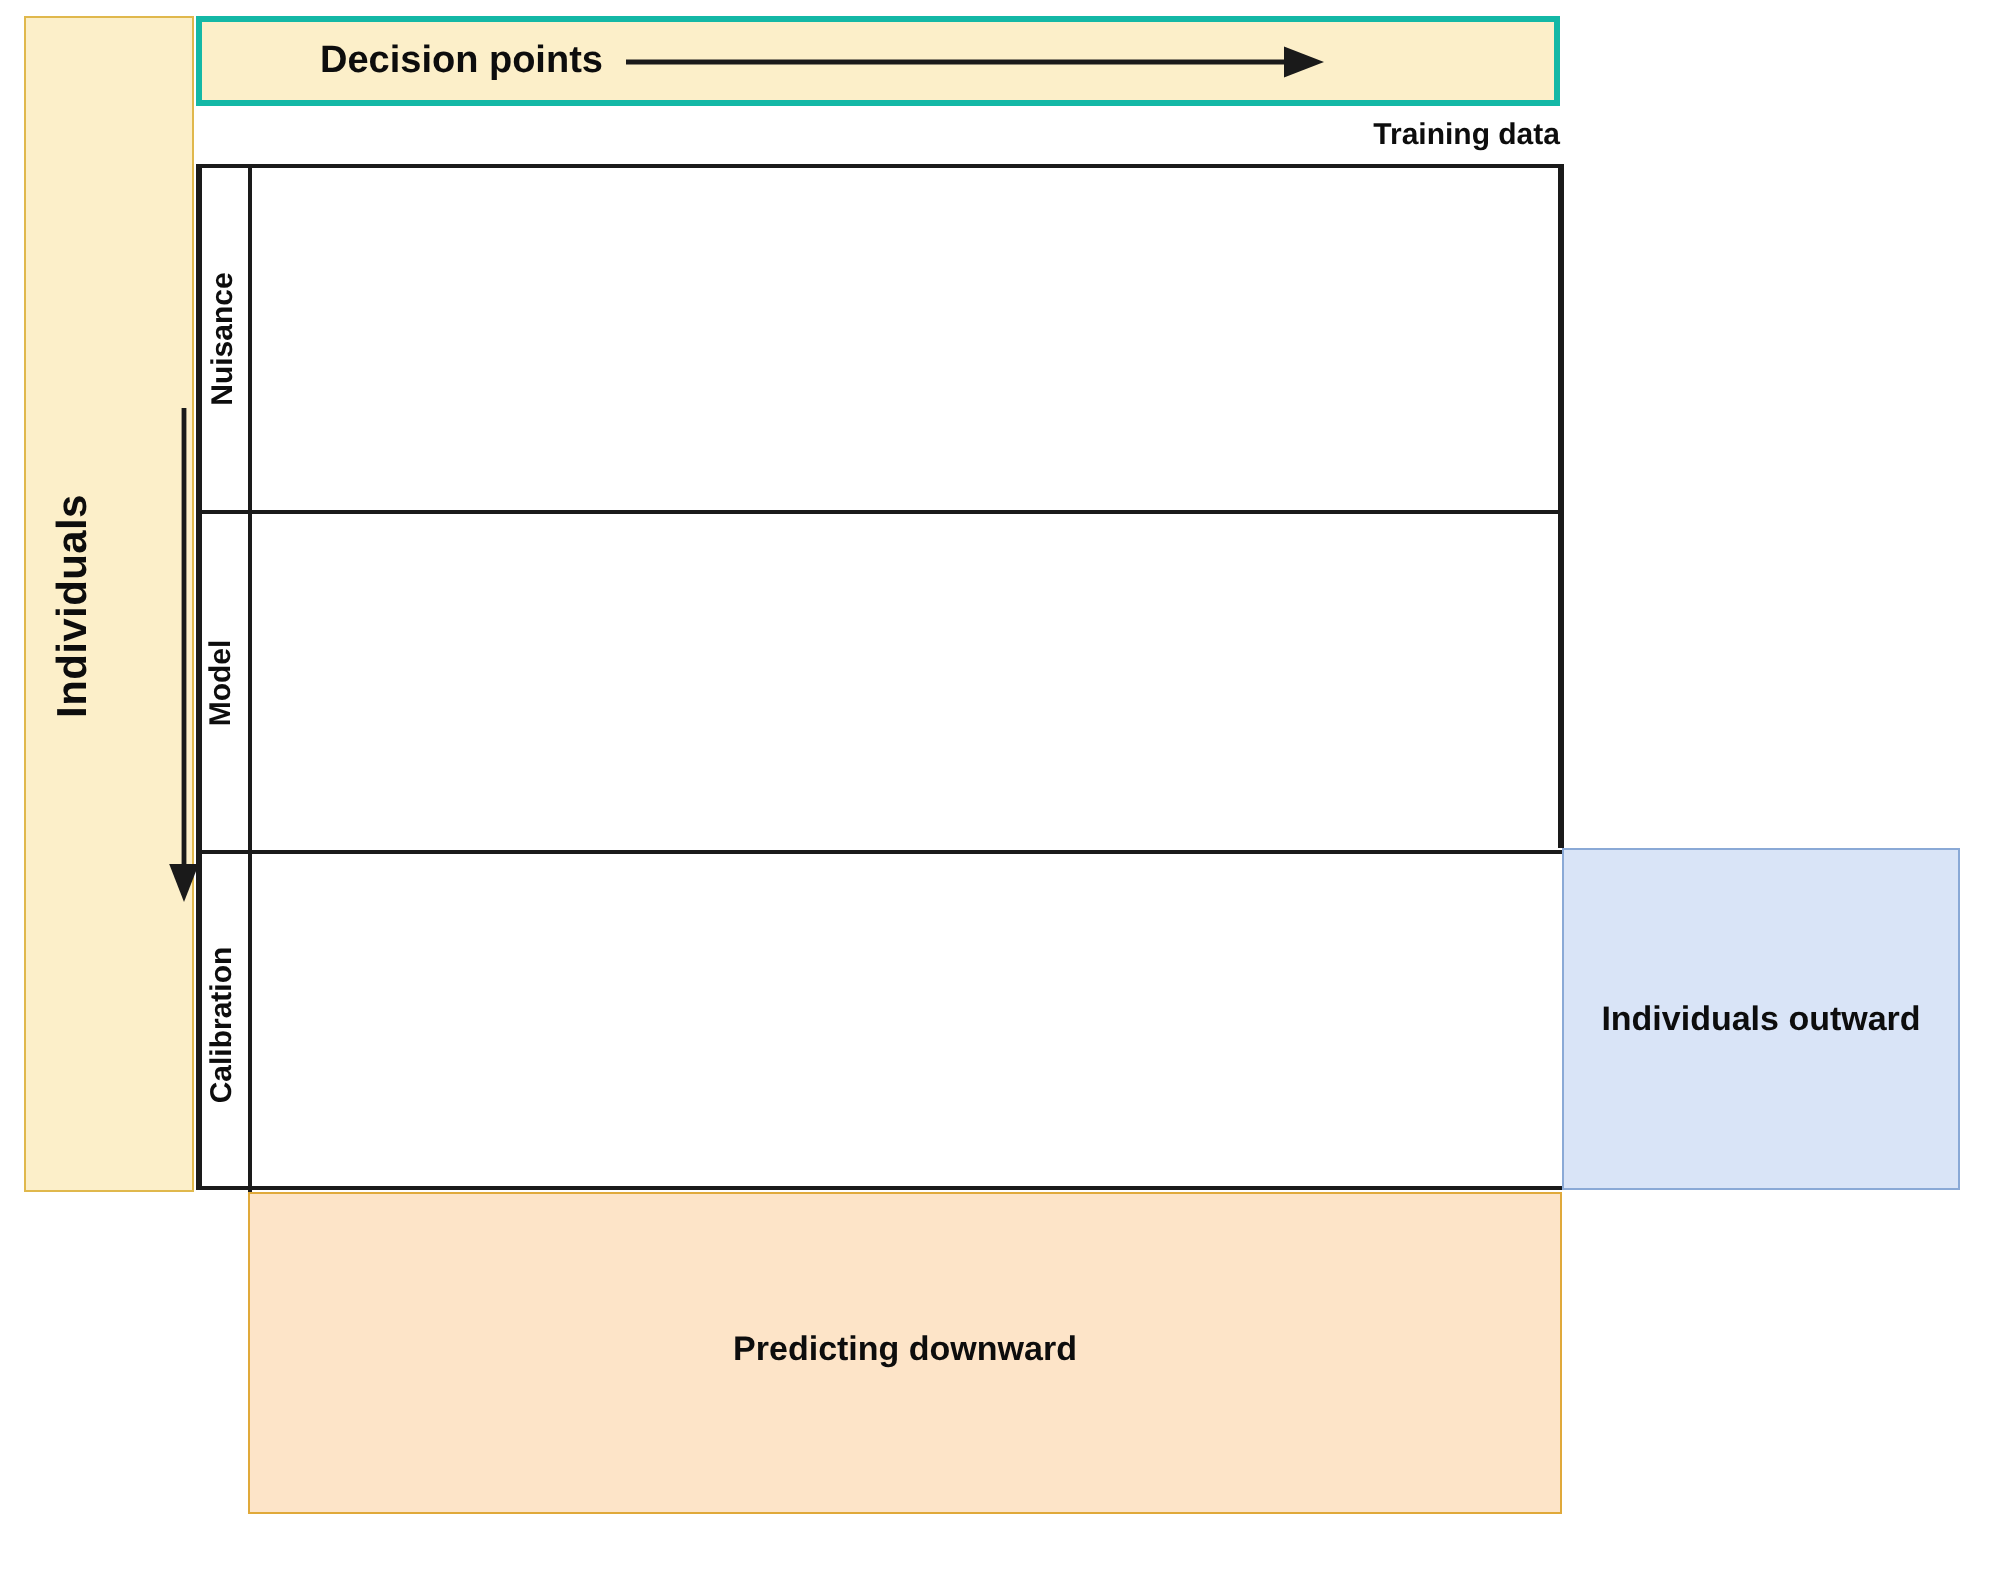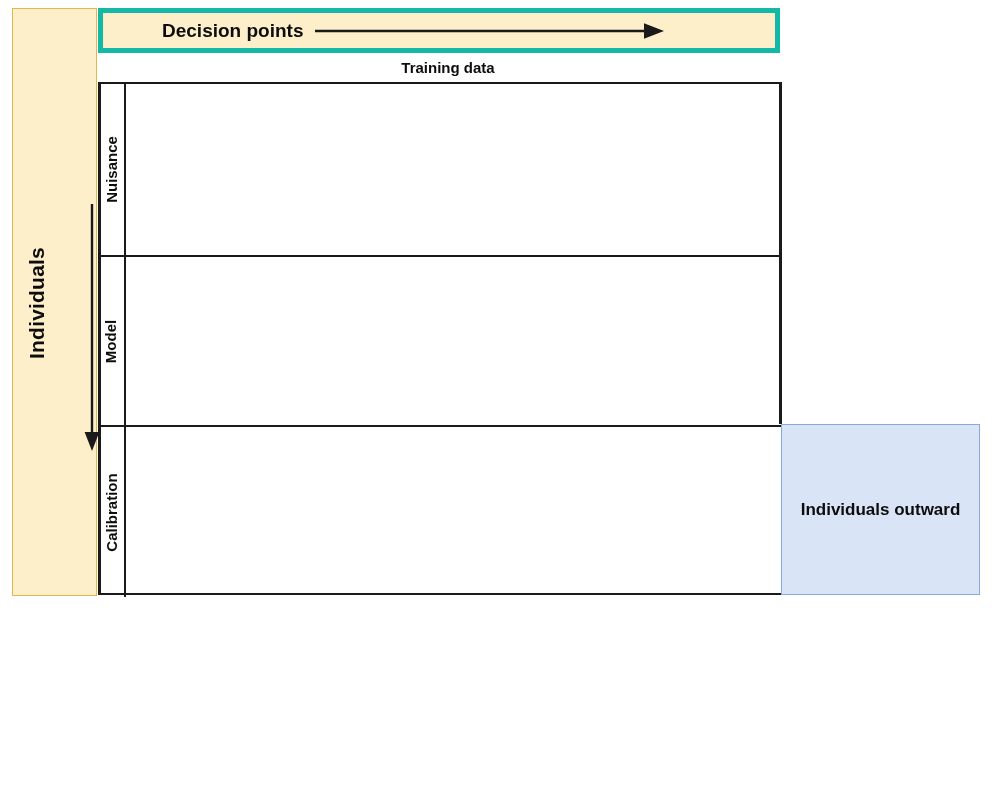--- a/index.html
+++ b/index.html
@@ -53,21 +53,21 @@
     position: absolute;
     left: 66px; top: 195px;
     width: 26px; height: 248px;
   }
 
   
   #decision-band {
     left: 98px; top: 8px;
     width: 682px; height: 45px;
     background: #FCEFC9;
-    border: 5px solid #14b8a6;
+    border: 3px solid #14b8a6;
     display: flex;
     align-items: center;
   }
   #decision-label {
     font-size: 19px;
     font-weight: bold;
     color: #0d0d0d;
     margin-left: 59px;
     white-space: nowrap;
   }
@@ -77,21 +77,21 @@
     flex: none;
   }
 
   
   #training-row {
     left: 98px; top: 53px;
     width: 682px; height: 29px;
     background: #ffffff;
     display: flex;
     align-items: center;
-    justify-content: center;
+    justify-content: flex-end;
   }
   #training-label {
     font-size: 15px;
     font-weight: bold;
     color: #0d0d0d;
     
     margin-left: 18px;
   }
 
   
@@ -237,14 +237,17 @@
   </div>
 
   <div class="abs" id="matrix-left-edge"></div>
   <div class="abs" id="matrix-right-edge-upper"></div>
   <div class="abs" id="matrix-bottom-edge"></div>
 
   <div class="abs" id="predicting-outward">
     <div class="box-label">Individuals outward</div>
   </div>
 
+  <div class="abs" id="predicting-downward">
+    <div class="box-label">Predicting downward</div>
+  </div>
 
 </div>
 
 </body></html>

